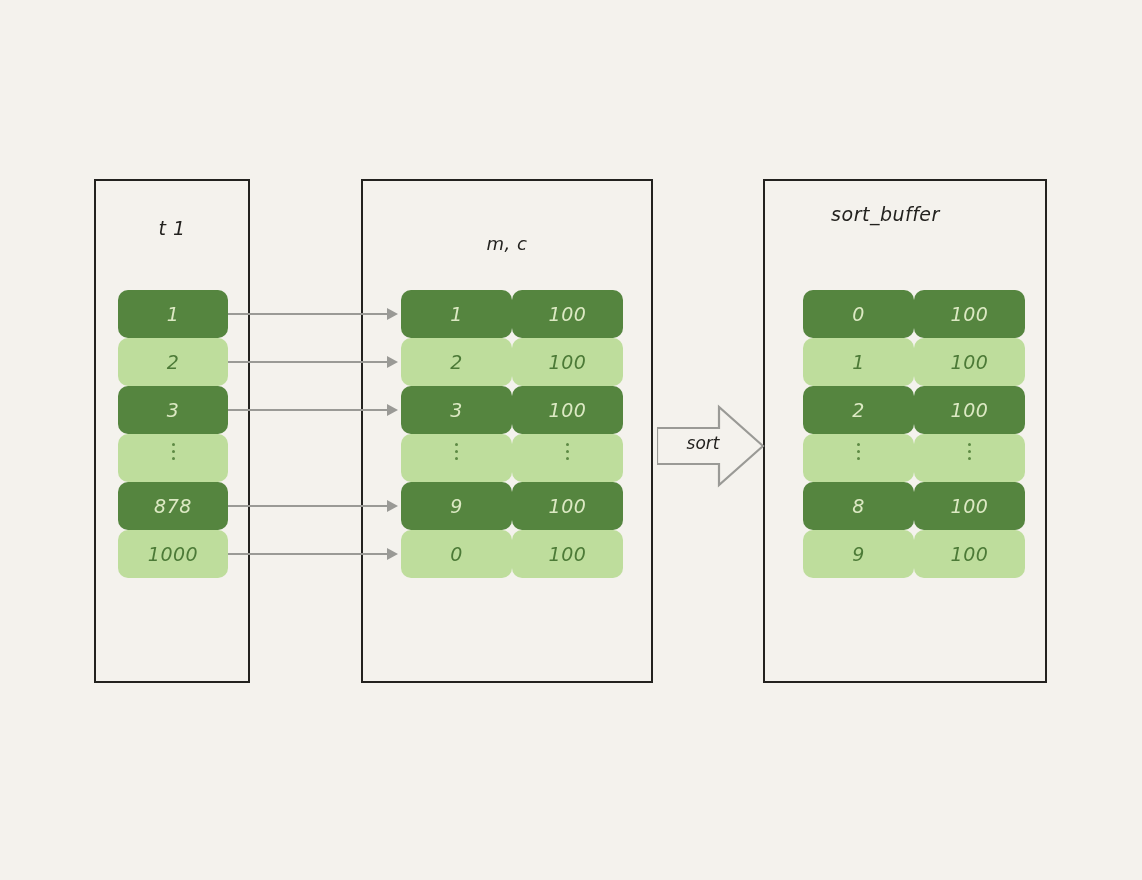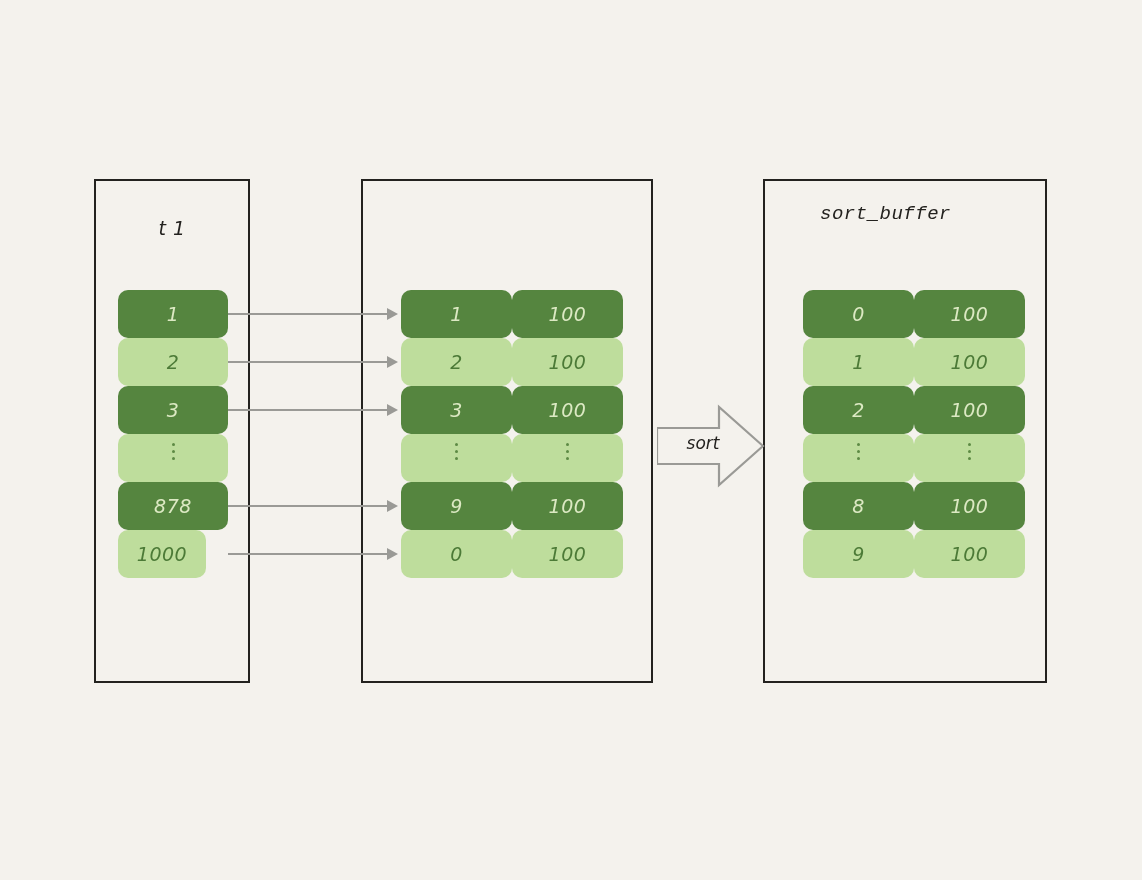--- a/index.html
+++ b/index.html
@@ -130,41 +130,42 @@
 </style>
 </head>
 <body>
 
 <div id="canvas">
 
   <div class="container" id="box-t1"></div>
   <div class="box-title" id="title-t1" style="left:94px;width:156px;">t 1</div>
 
   <div class="container" id="box-temporary"></div>
+  <div class="box-title" id="subtitle-temporary" style="left:361px;width:292px;">m, c</div>
 
   <div class="container" id="box-sortbuf"></div>
-  <div class="box-title" id="title-sortbuf" style="left:763px;width:245px;font-family:Liberation Mono, monospace;">sort_buffer</div>
+  <div class="box-title" id="title-sortbuf" style="left:763px;width:245px;">sort_buffer</div>
 
   <div class="rows" id="rows-t1">
       <div class="row" style="left: 118px; top: 290px; width: 110px;">
         <div class="cell dark" style="width: 110px;"><span class="cell-text">1</span></div>
       </div>
       <div class="row" style="left: 118px; top: 338px; width: 110px;">
         <div class="cell light" style="width: 110px;"><span class="cell-text">2</span></div>
       </div>
       <div class="row" style="left: 118px; top: 386px; width: 110px;">
         <div class="cell dark" style="width: 110px;"><span class="cell-text">3</span></div>
       </div>
       <div class="row" style="left: 118px; top: 434px; width: 110px;">
         <div class="cell light" style="width: 110px;"><span class="vdots"><i></i><i></i><i></i></span></div>
       </div>
       <div class="row" style="left: 118px; top: 482px; width: 110px;">
         <div class="cell dark" style="width: 110px;"><span class="cell-text">878</span></div>
       </div>
-      <div class="row" style="left: 118px; top: 530px; width: 88px;">
+      <div class="row" style="left: 118px; top: 530px; width: 110px;">
         <div class="cell light" style="width: 110px;"><span class="cell-text">1000</span></div>
       </div>
     </div>
   <div class="rows" id="rows-temporary">
       <div class="row" style="left: 401px; top: 290px; width: 222px;">
         <div class="cell dark" style="width: 111px;"><span class="cell-text">1</span></div>
         <div class="cell dark" style="width: 111px;"><span class="cell-text">100</span></div>
       </div>
       <div class="row" style="left: 401px; top: 338px; width: 222px;">
         <div class="cell light" style="width: 111px;"><span class="cell-text">2</span></div>

